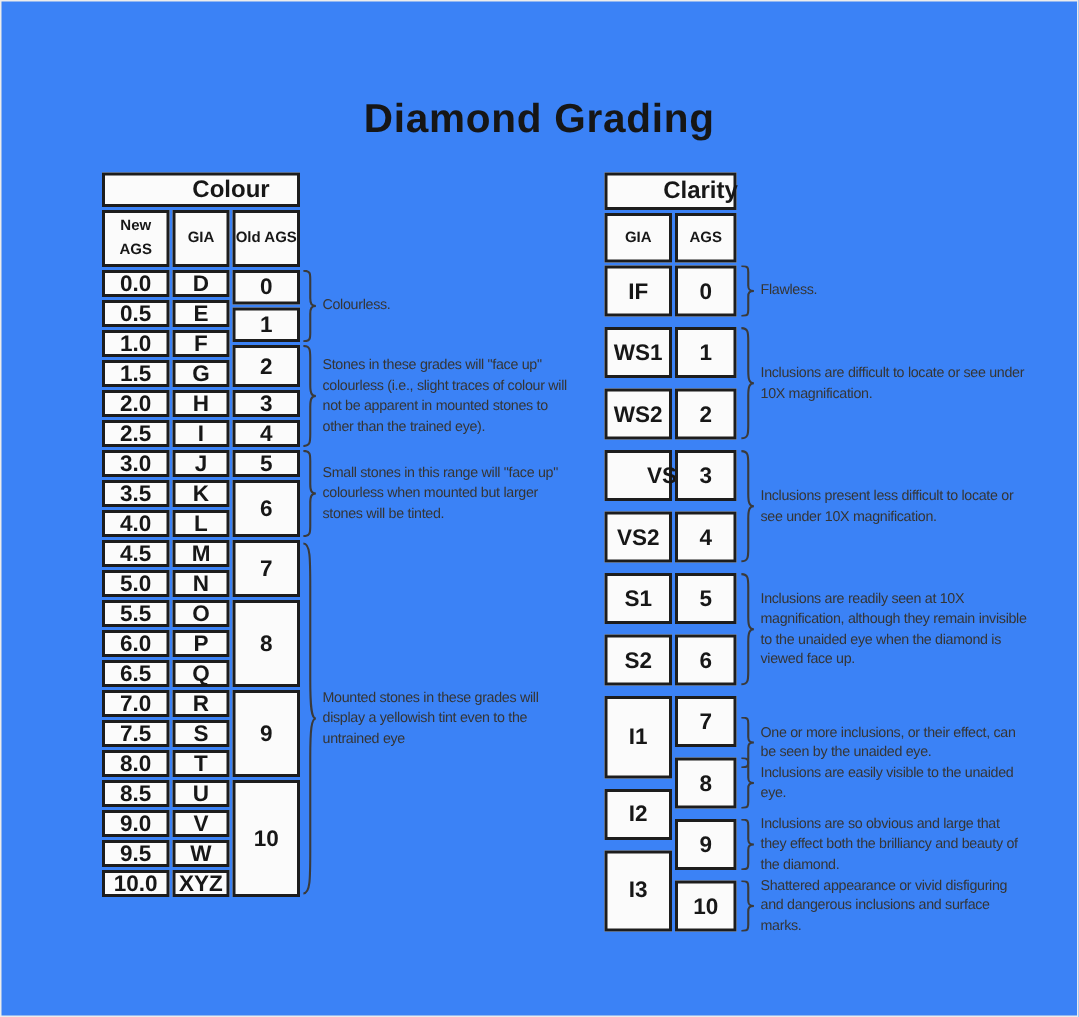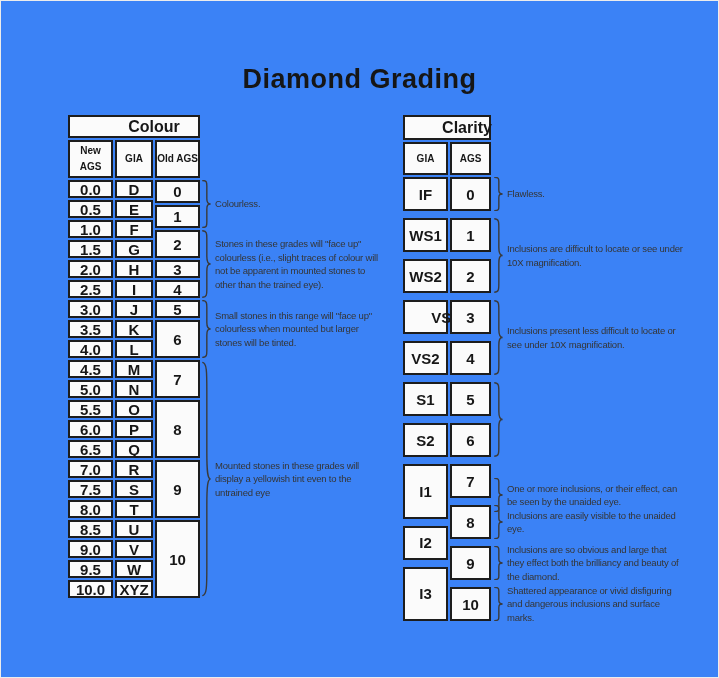--- a/index.html
+++ b/index.html
@@ -187,20 +187,21 @@
   <div class="annot annot-r" style="left:493px; top:300px; height:75px;">
     <svg class="brace" viewBox="0 0 12 100" preserveAspectRatio="none">
         <path d="M1.5,1 C7,1 7,5 7,13 L7,39 C7,47 8,50 11.5,50 C8,50 7,53 7,61 L7,87 C7,95 7,99 1.5,99" fill="none" stroke="#3a3a3a" stroke-width="1.4" vector-effect="non-scaling-stroke"></path>
       </svg>
     <div class="annot-text">Inclusions present less difficult to locate or see under 10X magnification.</div>
   </div>
   <div class="annot annot-r" style="left:493px; top:382px; height:75px;">
     <svg class="brace" viewBox="0 0 12 100" preserveAspectRatio="none">
         <path d="M1.5,1 C7,1 7,5 7,13 L7,39 C7,47 8,50 11.5,50 C8,50 7,53 7,61 L7,87 C7,95 7,99 1.5,99" fill="none" stroke="#3a3a3a" stroke-width="1.4" vector-effect="non-scaling-stroke"></path>
       </svg>
+    <div class="annot-text">Inclusions are readily seen at 10X magnification, although they remain invisible to the unaided eye when the diamond is viewed face up.</div>
   </div>
   <div class="annot annot-r" style="left:493px; top:478px; height:34px;">
     <svg class="brace" viewBox="0 0 12 100" preserveAspectRatio="none">
         <path d="M1.5,1 C7,1 7,5 7,13 L7,39 C7,47 8,50 11.5,50 C8,50 7,53 7,61 L7,87 C7,95 7,99 1.5,99" fill="none" stroke="#3a3a3a" stroke-width="1.4" vector-effect="non-scaling-stroke"></path>
       </svg>
     <div class="annot-text">One or more inclusions, or their effect, can be seen by the unaided eye.</div>
   </div>
   <div class="annot annot-r" style="left:493px; top:505px; height:34px;">
     <svg class="brace" viewBox="0 0 12 100" preserveAspectRatio="none">
         <path d="M1.5,1 C7,1 7,5 7,13 L7,39 C7,47 8,50 11.5,50 C8,50 7,53 7,61 L7,87 C7,95 7,99 1.5,99" fill="none" stroke="#3a3a3a" stroke-width="1.4" vector-effect="non-scaling-stroke"></path>

